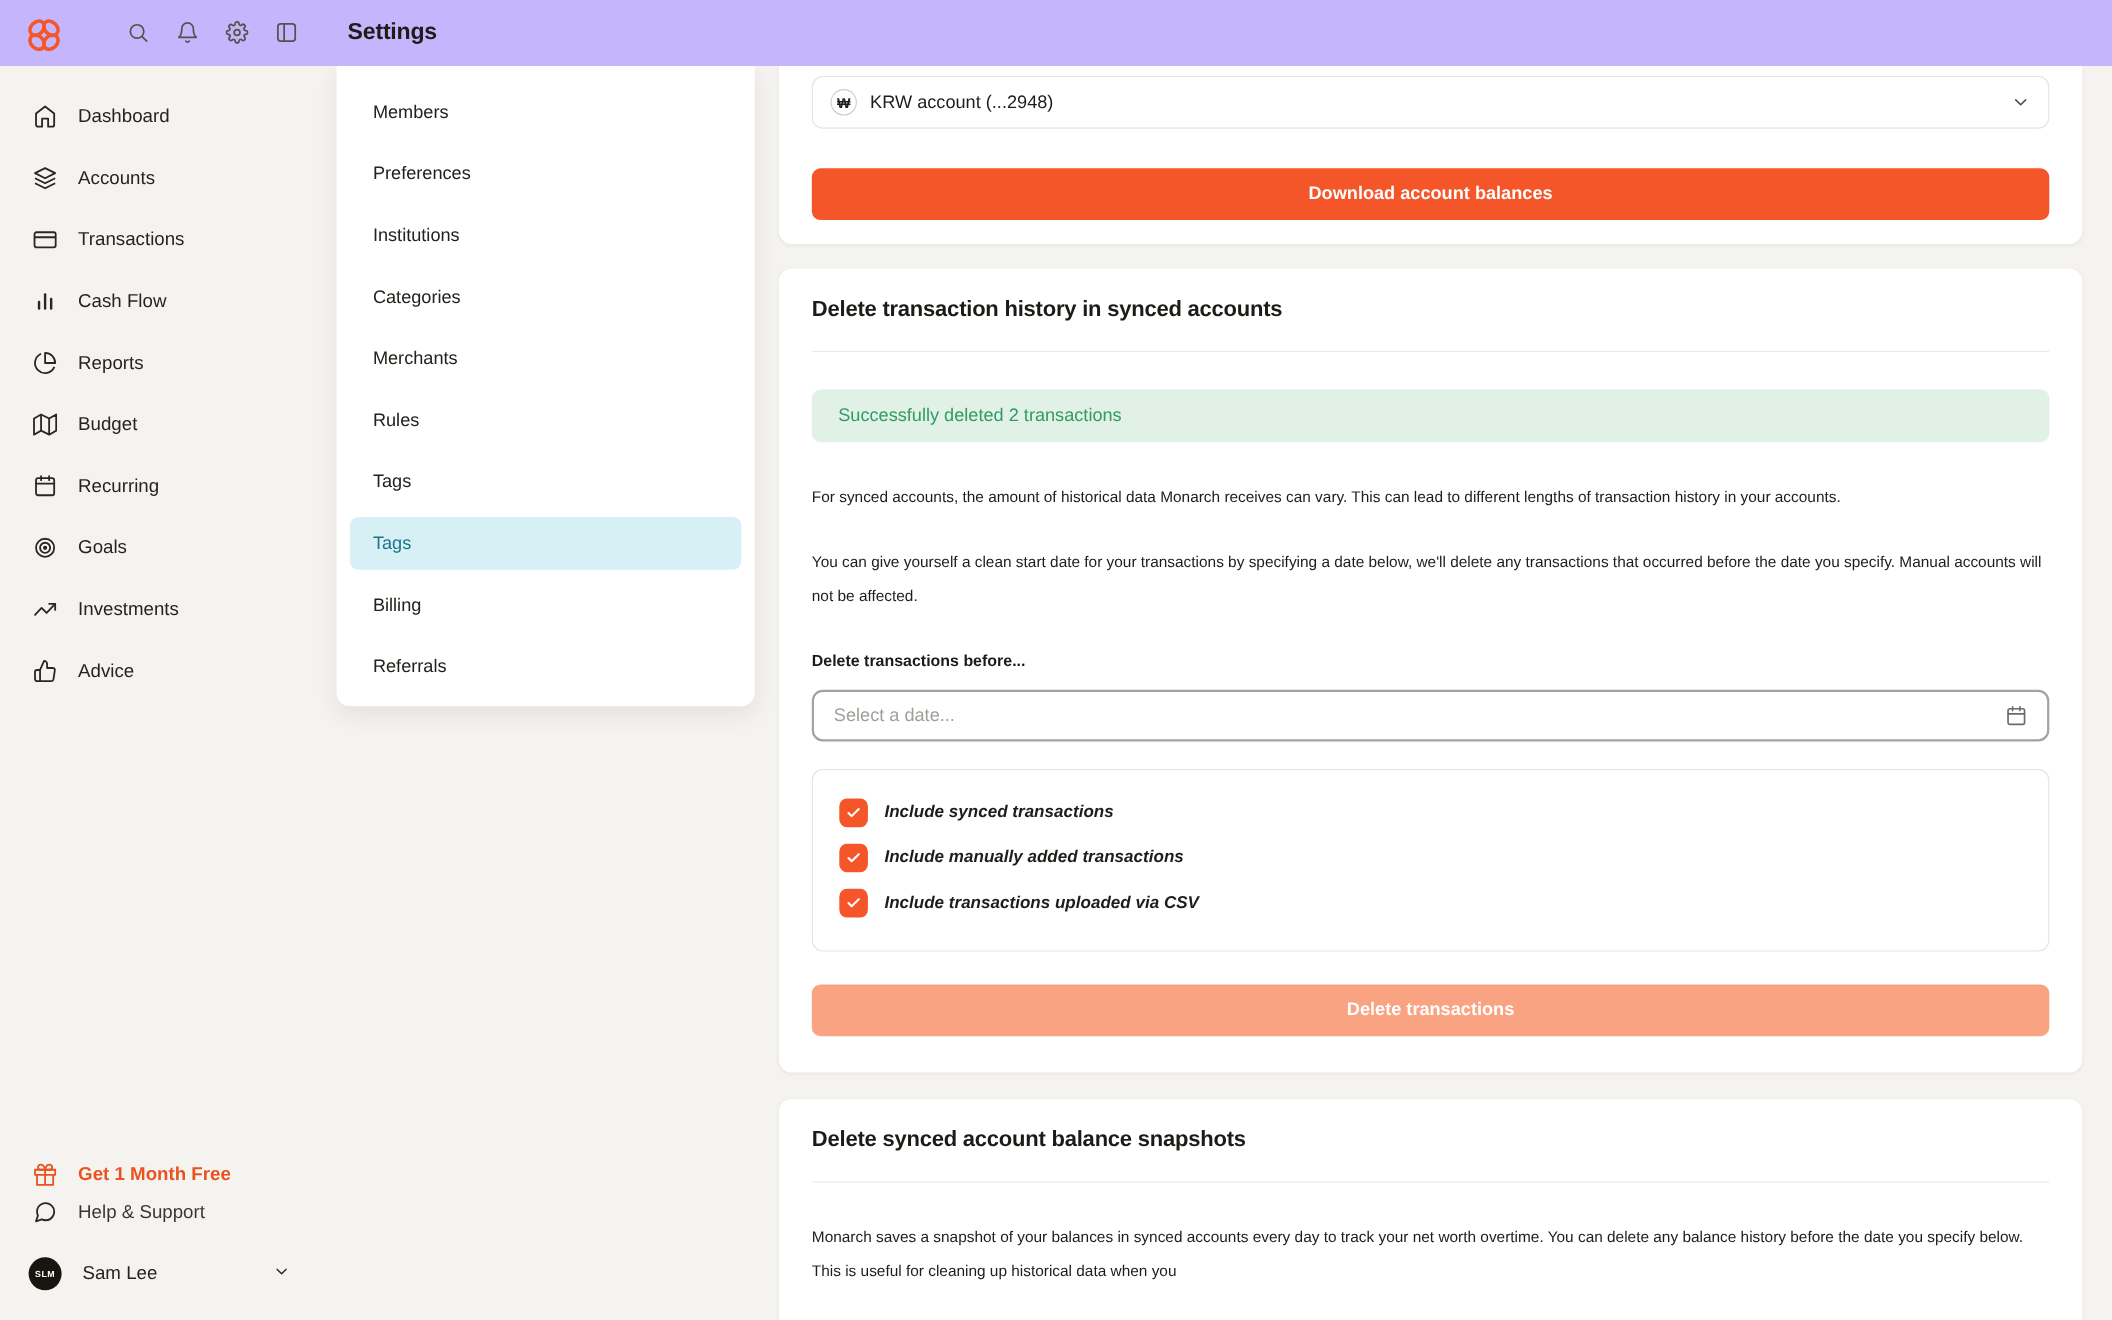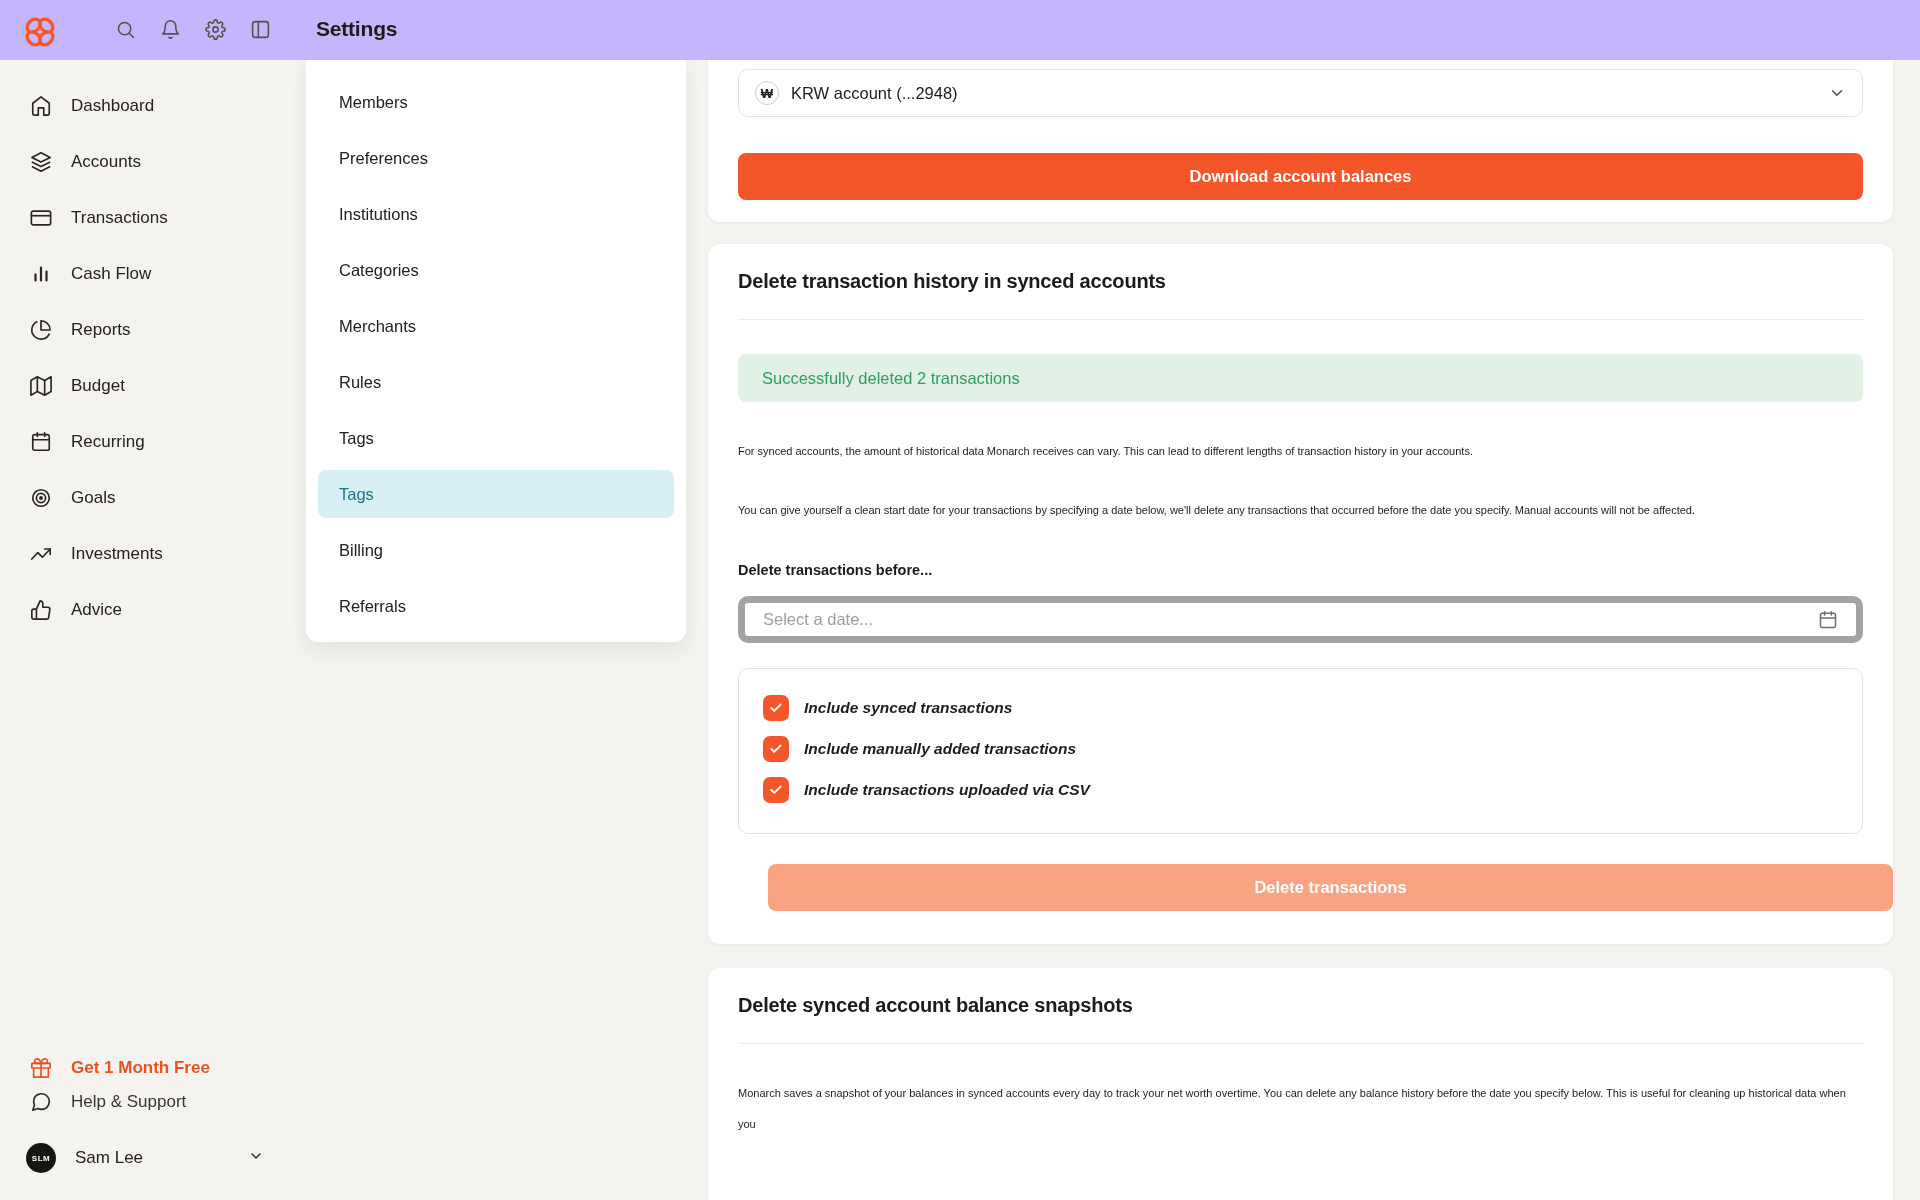--- a/index.html
+++ b/index.html
@@ -58,41 +58,41 @@
     font-family:"Liberation Sans", sans-serif; cursor:pointer; }
 
   .card-delete { margin-top:22px; }
   .card-head { padding:26px 30px 0; }
   .card-head h2 { font-size:20px; font-weight:700; color:#1D1B17; letter-spacing:-0.2px; }
   .card-divider { margin-top:26px; border-bottom:1px solid #ECEAE4; }
   .card-body { padding:34px 30px 33px; }
 
   .banner-success { height:48px; border-radius:8px; background:#E2F1E6; display:flex; align-items:center;
     padding:0 24px; font-size:16.5px; font-weight:500; color:#2F9C62; }
-  .para { margin-top:28px; font-size:11px; line-height:31px; color:#1F1D19; max-width:1130px; }
+  .para { margin-top:28px; font-size:14px; line-height:31px; color:#1F1D19; max-width:1130px; }
   .para.first { margin-top:34px; }
   .field-label { margin-top:36px; font-size:14.5px; font-weight:700; color:#1D1B17; }
-  .date-input { margin-top:18px; height:47px; border:7px solid #a3a3a3; border-radius:10px;
+  .date-input { margin-top:18px; height:47px; border:2px solid #a3a3a3; border-radius:10px;
     display:flex; align-items:center; padding:0 18px; background:#fff; }
   .date-input input { flex:1; border:none; outline:none; font-size:16.5px; color:#1F1D1A;
     font-family:"Liberation Sans", sans-serif; background:transparent; }
   .date-input input::placeholder { color:#A19E97; }
   .date-input .cal { color:#6E6B64; } .date-input .cal svg { width:20px; height:20px; display:block; }
 
   .check-box-group { margin-top:25px; border:1px solid #E5E3DE; border-radius:10px; padding:25px 24px 29px; }
   .check-row { display:flex; align-items:center; gap:15px; height:28px; margin-top:13px; cursor:pointer; }
   .check-row:first-child { margin-top:0; }
   .checkbox { width:26px; height:26px; border-radius:7px; background:#F4562A;
     display:flex; align-items:center; justify-content:center; flex:none; }
   .checkbox svg { width:14px; height:14px; color:#fff; }
   .check-row .lbl { font-size:15.5px; font-weight:600; color:#1F1D19;font-style:italic; }
 
   .btn-disabled { margin-top:30px; height:47px; width:100%; border:none; border-radius:8px;
     background:#F9A383; color:#fff; font-size:16.5px; font-weight:600;
-    font-family:"Liberation Sans", sans-serif; cursor:default;margin-left:30px; }
+    font-family:"Liberation Sans", sans-serif; cursor:default; }
 
   .card-snapshots { margin-top:24px; height:240px; }
 </style>
 </head>
 <body>
 
 <div class="header">
   <svg class="logo" viewBox="0 0 40 40" fill="none" stroke="#F4562A" stroke-width="3.6">
     <ellipse cx="13" cy="13" rx="8.2" ry="6.2" transform="rotate(-45 13 13)"></ellipse>
     <ellipse cx="27" cy="13" rx="8.2" ry="6.2" transform="rotate(45 27 13)"></ellipse>

